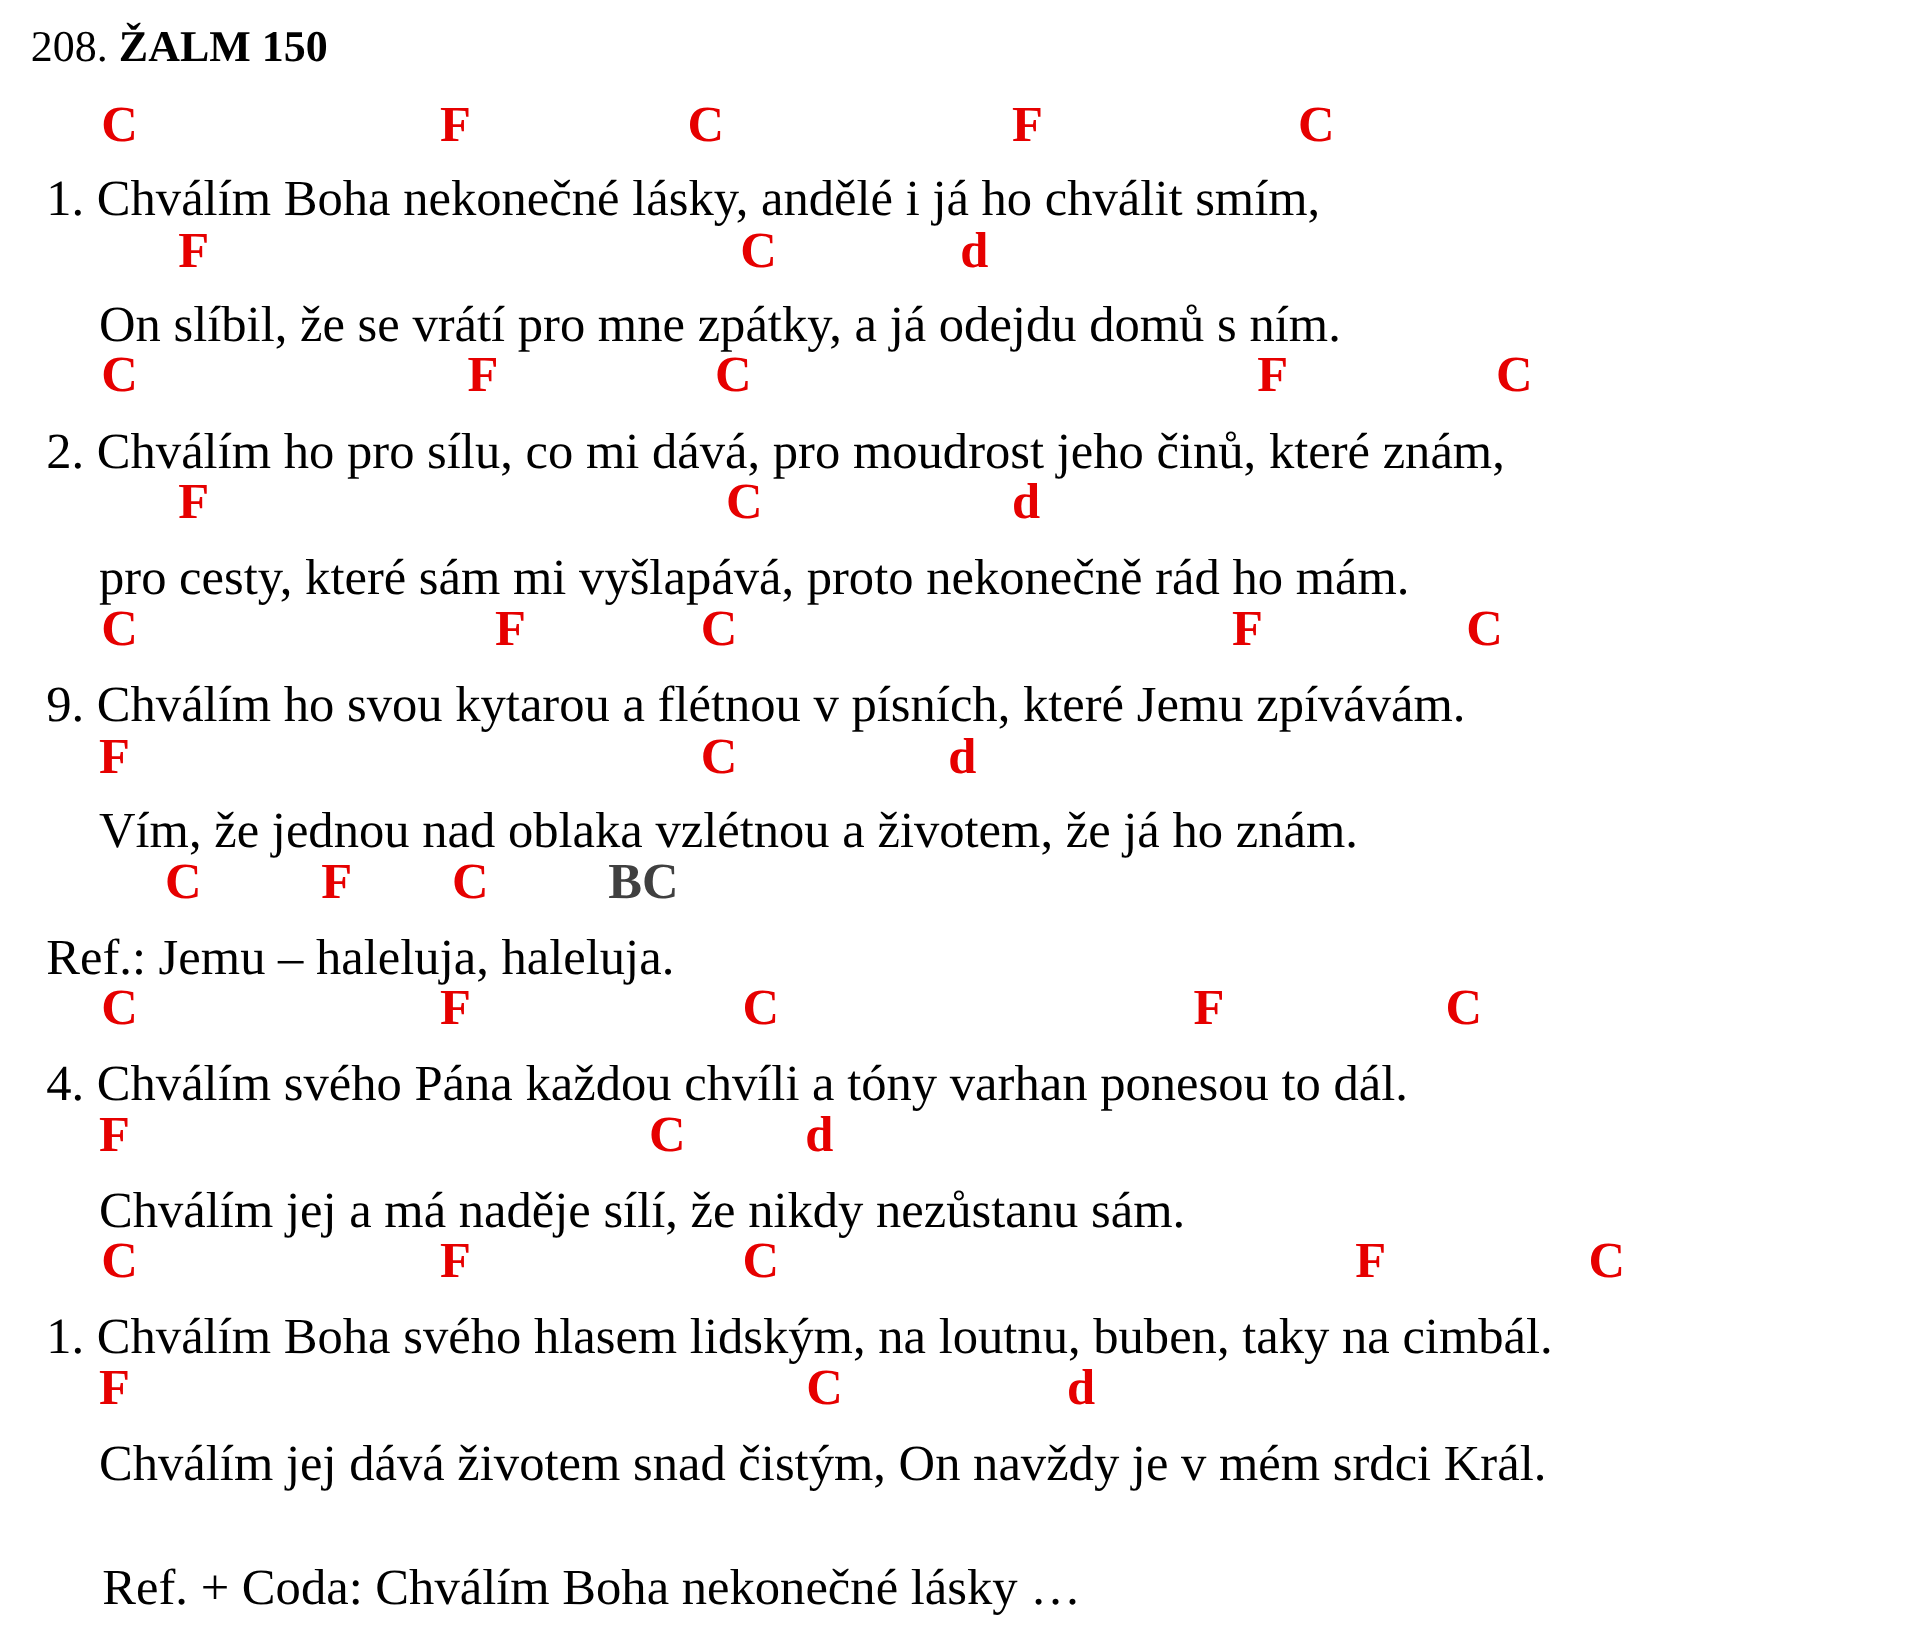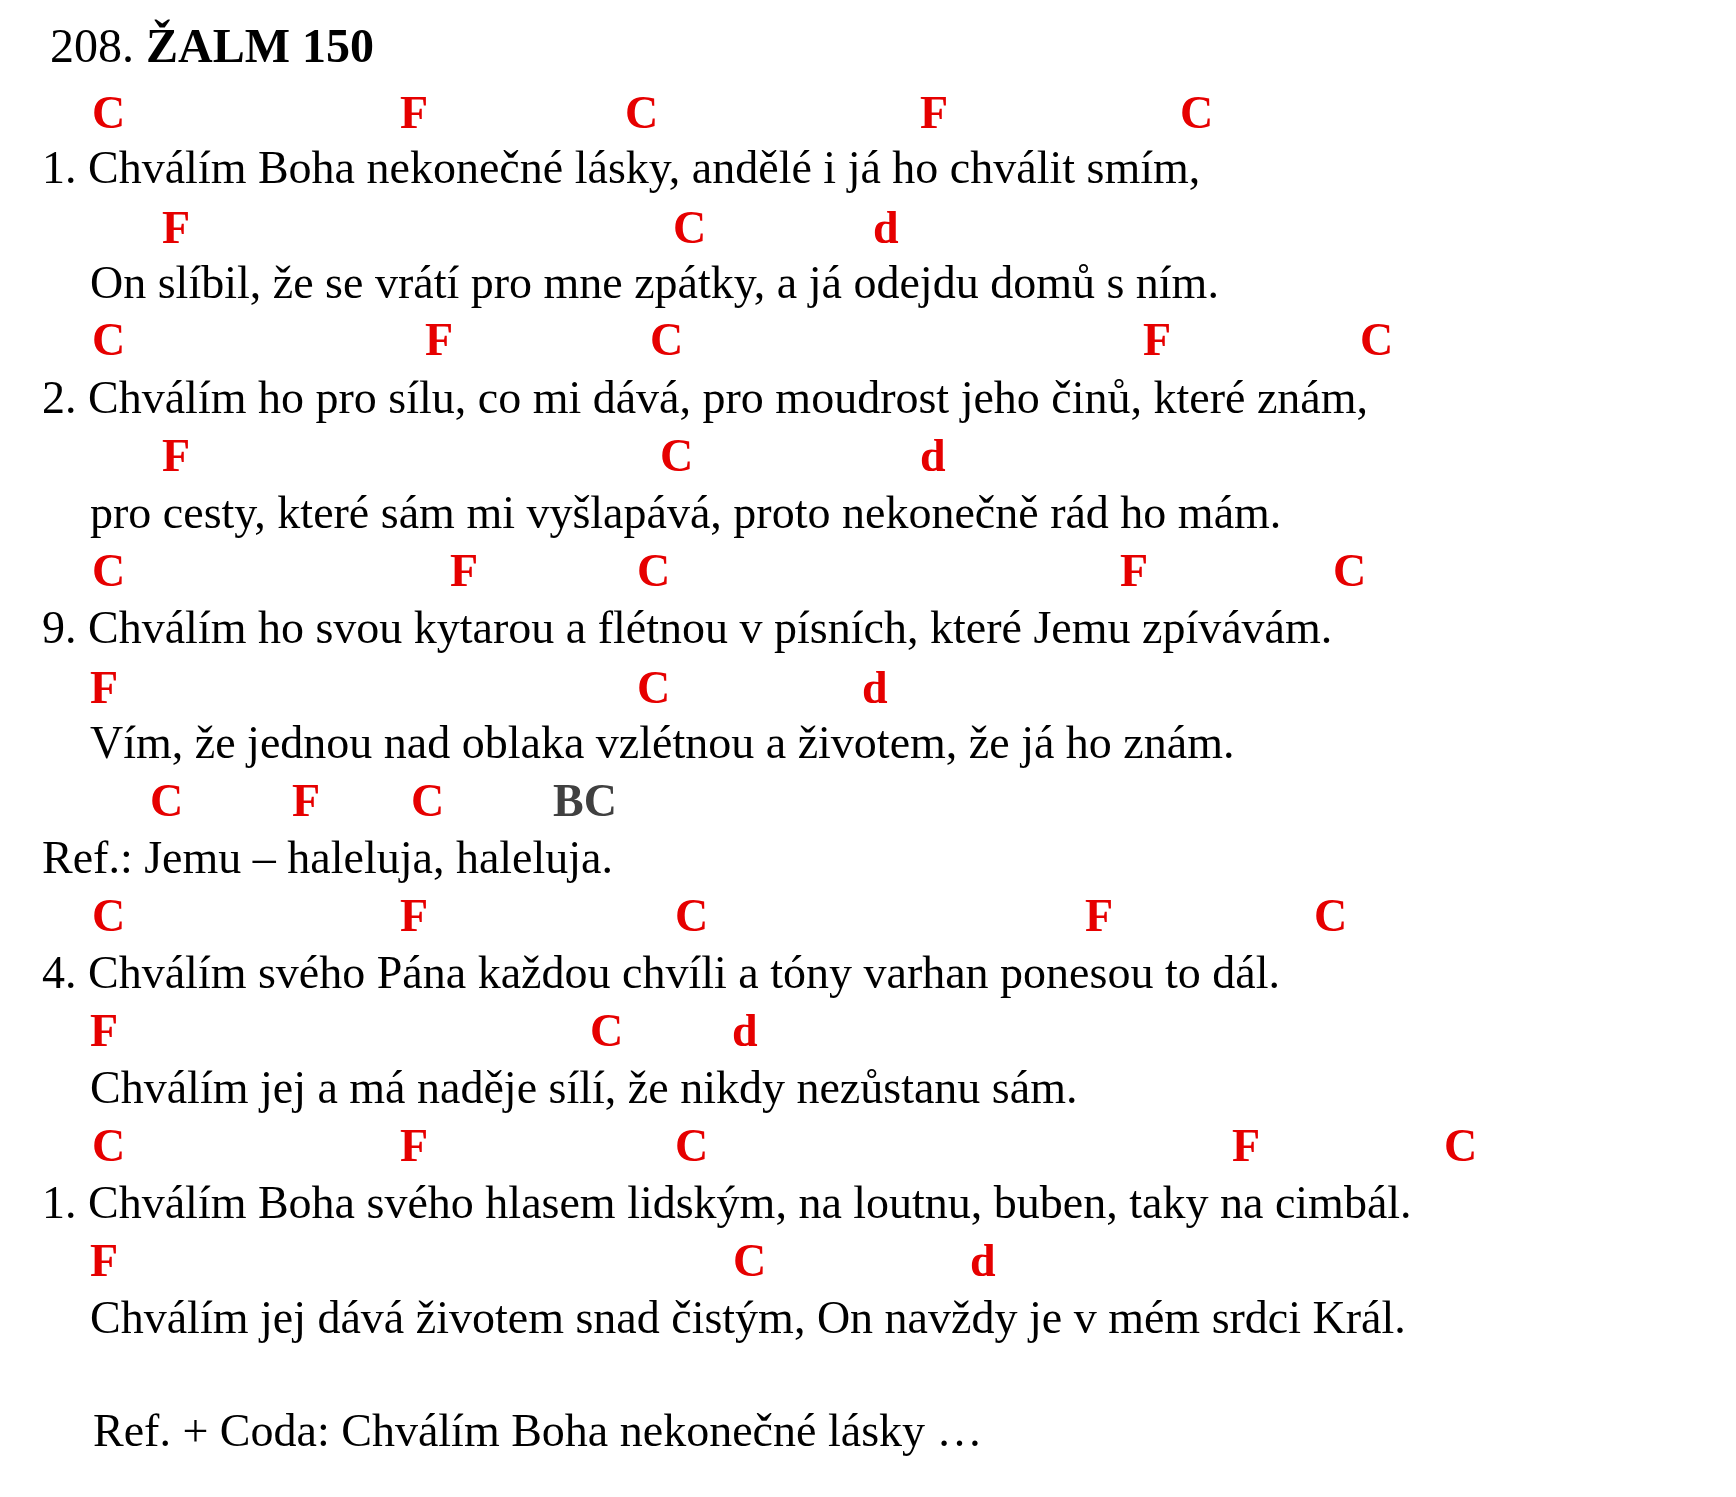--- a/index.html
+++ b/index.html
@@ -1,19 +1,19 @@
 <!DOCTYPE html>
 <html><head>
 <meta charset="utf-8">
 <style>
   html, body { margin: 0; padding: 0; background: #ffffff; }
   body { width: 1736px; height: 1497px; position: relative; overflow: hidden;
          font-family: "Liberation Serif", "DejaVu Serif", serif; color: #000; }
-  .line { position: absolute; white-space: nowrap; font-size: 46px; line-height: 1; }
-  .title { position: absolute; left: 50px; top: 22px; font-size: 48px; line-height: 1; white-space: nowrap; }
+  .line { position: absolute; white-space: nowrap; font-size: 46px; line-height: 1; margin-top: 12px; }
+  .title { position: absolute; left: 28px; top: 22px; font-size: 40px; line-height: 1; white-space: nowrap; }
   .title .name { font-weight: bold; }
   .chord-row { position: absolute; left: 0; width: 1736px; height: 46px; }
   .chord { position: absolute; top: 0; font-weight: bold; font-size: 46px; line-height: 1; color: #e60000; }
 </style>
 </head>
 <body>
 
 <div class="title">
   <span>208.</span>
   <span class="name">ŽALM 150</span>

